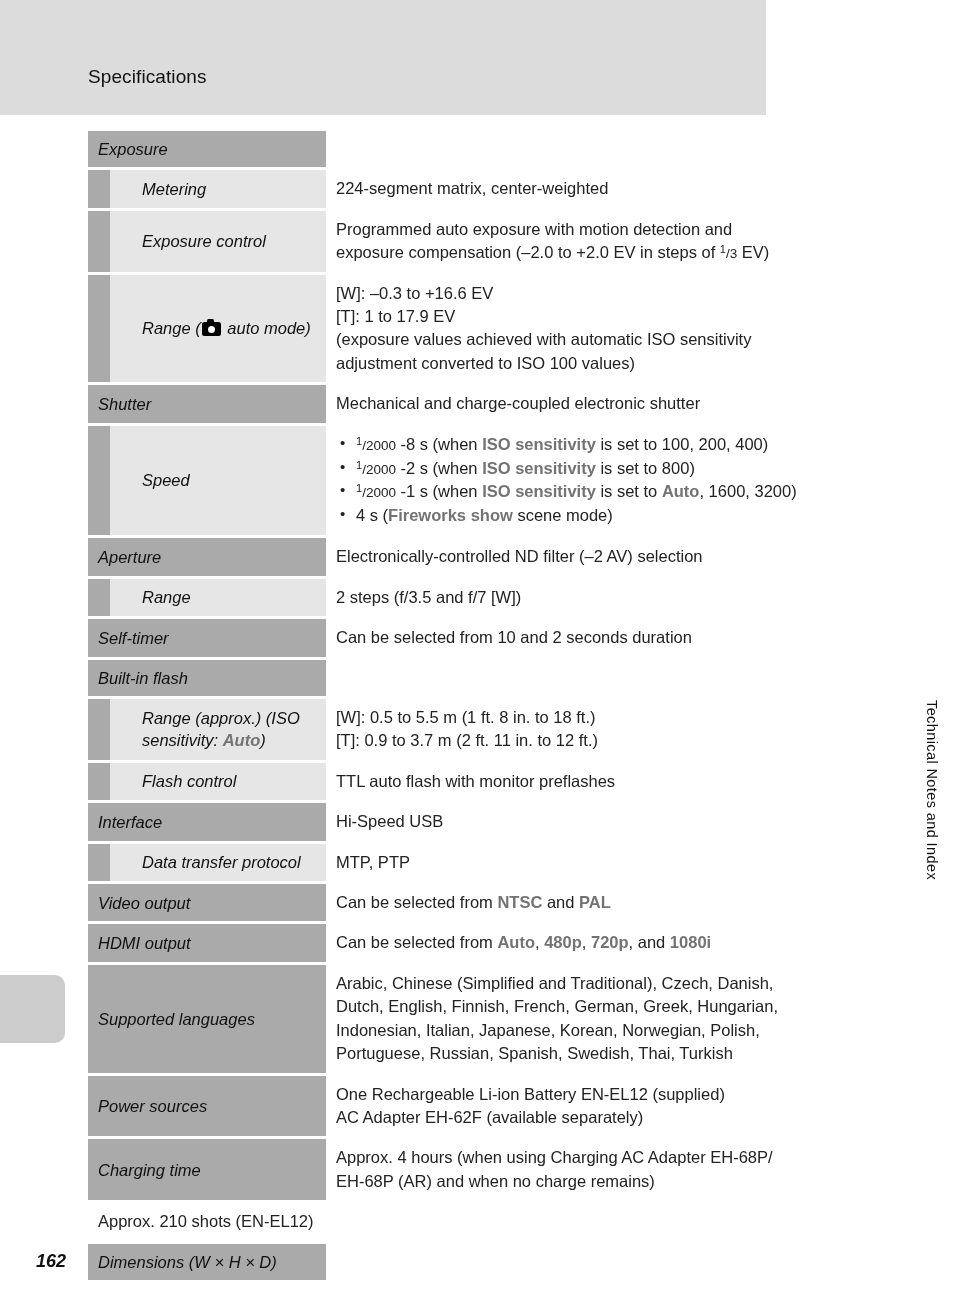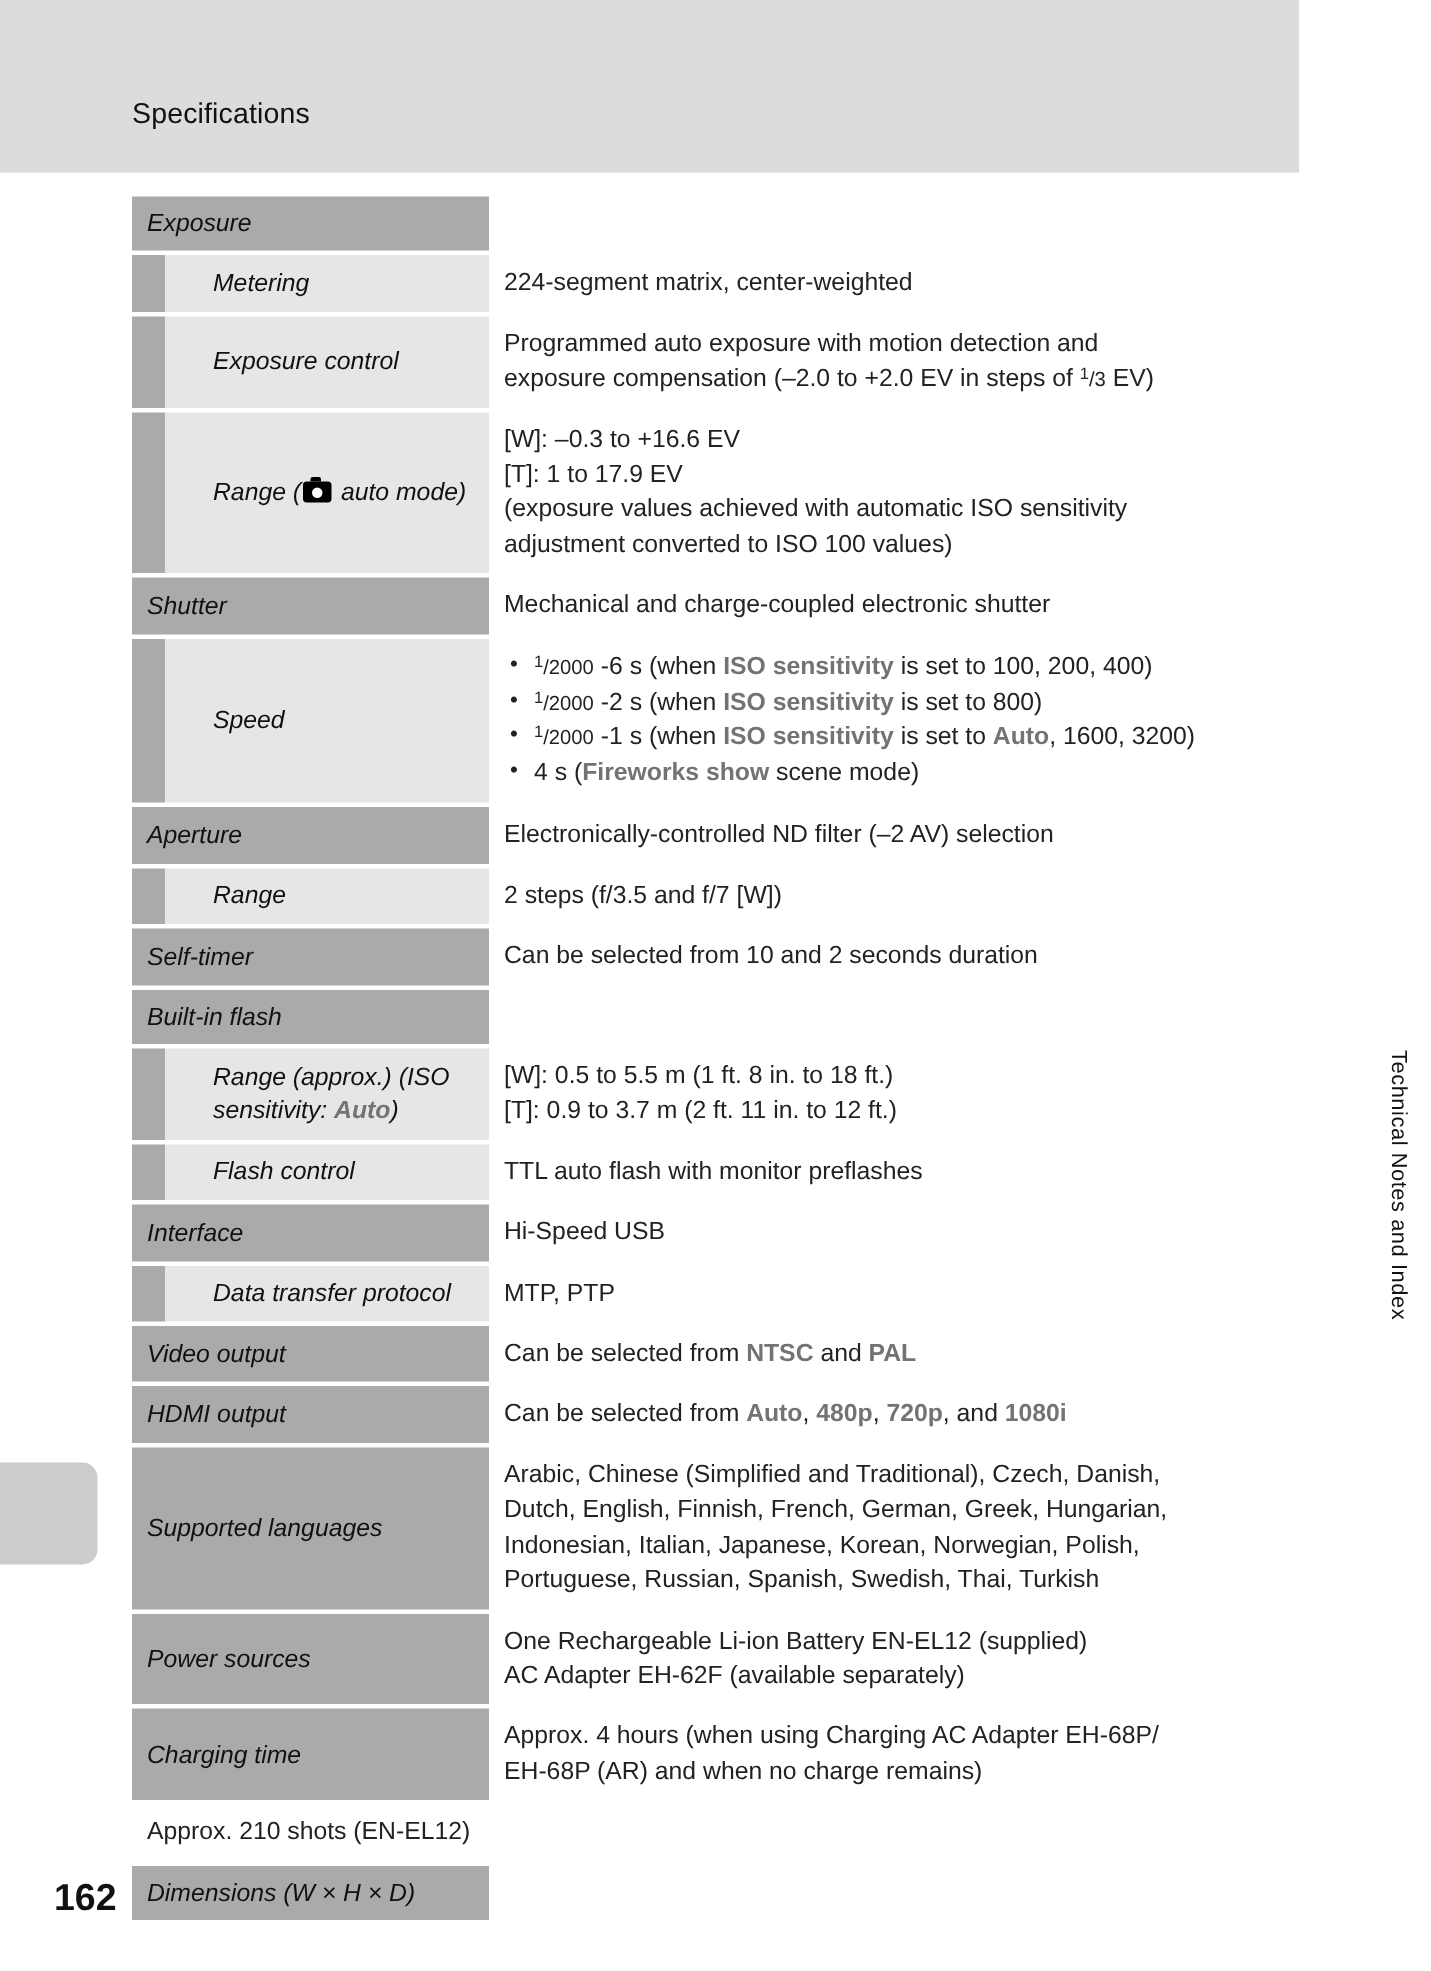--- a/index.html
+++ b/index.html
@@ -14,21 +14,21 @@
     color: #1a1a1a;
     position: relative;
     overflow: hidden;
   }
 
   
   .header-band {
     position: absolute;
     left: 0;
     top: 0;
-    width: 866px;
+    width: 766px;
     height: 115px;
     background: #dcdcdc;
   }
   .header-title {
     position: absolute;
     left: 88px;
     top: 66px;
     font-size: 19px;
     color: #111111;
     letter-spacing: 0.1px;
@@ -56,22 +56,23 @@
     height: 68px;
     background: #cccccc;
     border-radius: 10px;
   }
 
   
   .page-number {
     position: absolute;
     left: 36px;
     top: 1251px;
-    font-size: 25px;
+    font-size: 18px;
     font-weight: bold;
+    font-style: italic;
     color: #111111;
   }
 
   
   .spec-table {
     position: absolute;
     left: 88px;
     top: 131px;
     width: 812px;
   }
@@ -231,21 +232,21 @@
   <div class="spec-row">
     <div class="label-cell">Shutter</div>
     <div class="value-cell">Mechanical and charge-coupled electronic shutter</div>
   </div>
 
   <div class="spec-row sub">
     <div class="indent-strip"></div>
     <div class="label-cell">Speed</div>
     <div class="value-cell">
       <ul class="bullets">
-        <li><span class="frac-sup">1</span><span class="frac-den">/2000</span><span> -6 s (when </span><b>ISO sensitivity</b><span> is set to 100, 200, 400)</span></li>
+        <li><span class="frac-sup">1</span><span class="frac-den">/2000</span><span> -8 s (when </span><b>ISO sensitivity</b><span> is set to 100, 200, 400)</span></li>
         <li><span class="frac-sup">1</span><span class="frac-den">/2000</span><span> -2 s (when </span><b>ISO sensitivity</b><span> is set to 800)</span></li>
         <li><span class="frac-sup">1</span><span class="frac-den">/2000</span><span> -1 s (when </span><b>ISO sensitivity</b><span> is set to </span><b>Auto</b><span>, 1600, 3200)</span></li>
         <li><span>4 s (</span><b>Fireworks show</b><span> scene mode)</span></li>
       </ul>
     </div>
   </div>
 
   <div class="spec-row">
     <div class="label-cell">Aperture</div>
     <div class="value-cell">Electronically-controlled ND filter (–2 AV) selection</div>

